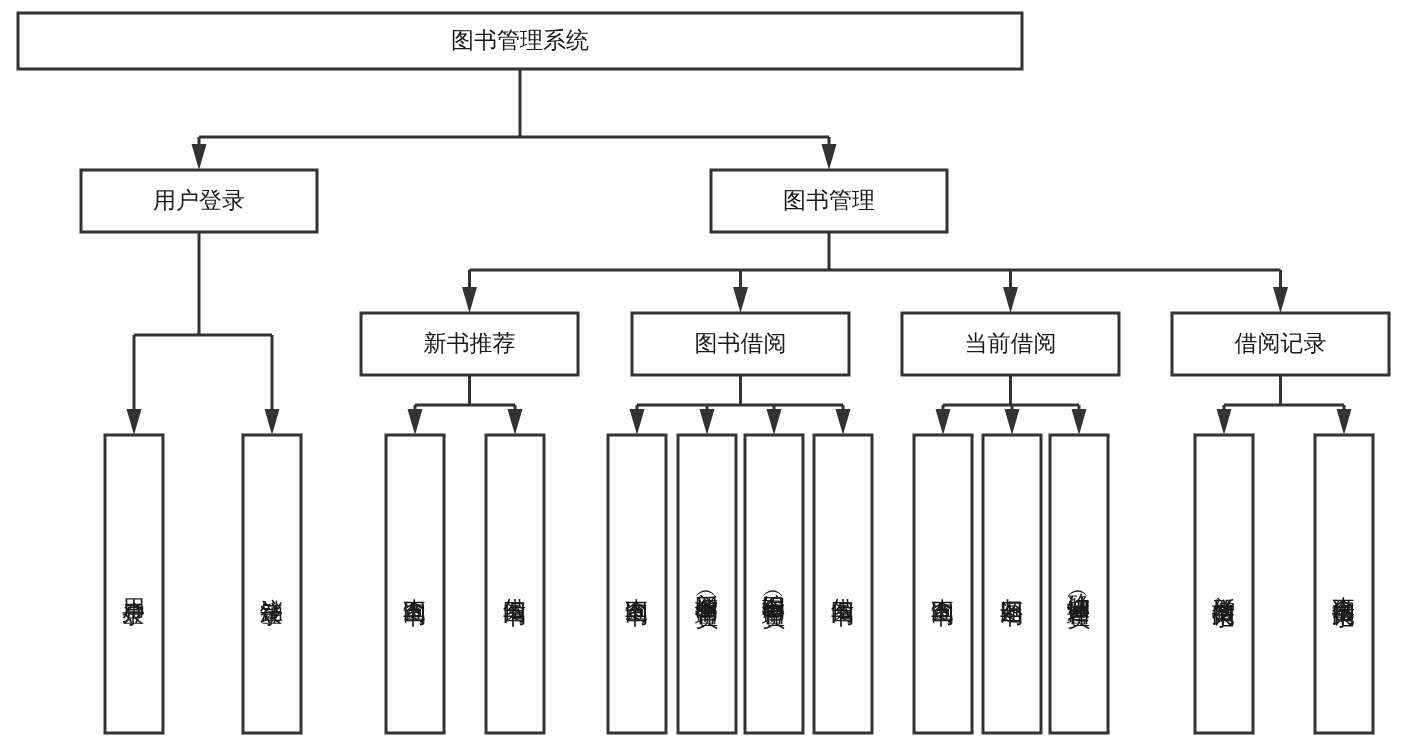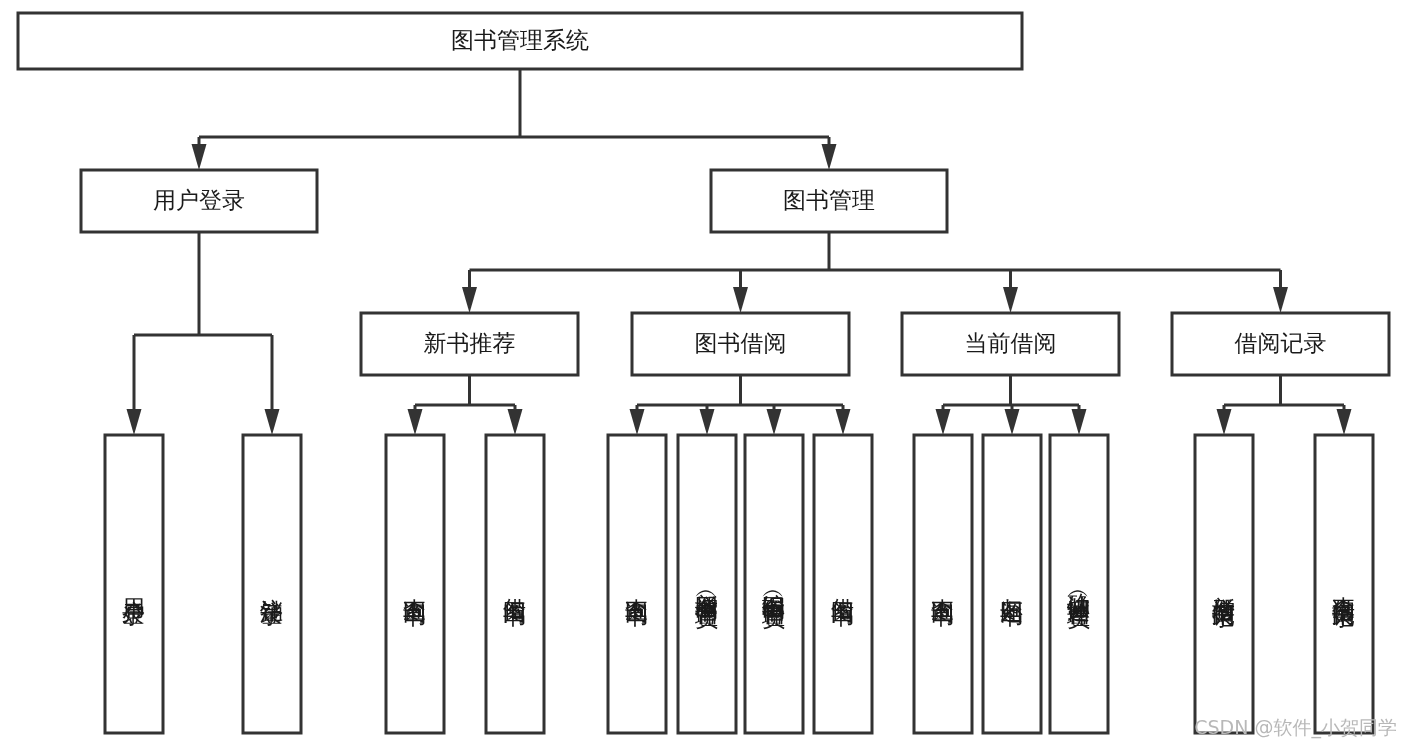--- a/index.html
+++ b/index.html
@@ -203,14 +203,13 @@
         <g>
           <rect x="1195" y="435" width="58" height="298" class="node-box"></rect>
           <text x="1224" y="584" class="node-label-v">新增借阅记录</text>
         </g>
         <g>
           <rect x="1315" y="435" width="58" height="298" class="node-box"></rect>
           <text x="1344" y="584" class="node-label-v">查询借阅记录</text>
         </g>
       </g>
   </svg>
-  <div class="watermark">CSDN @软件_小贺同学</div>
 </div>
 
 </body></html>

